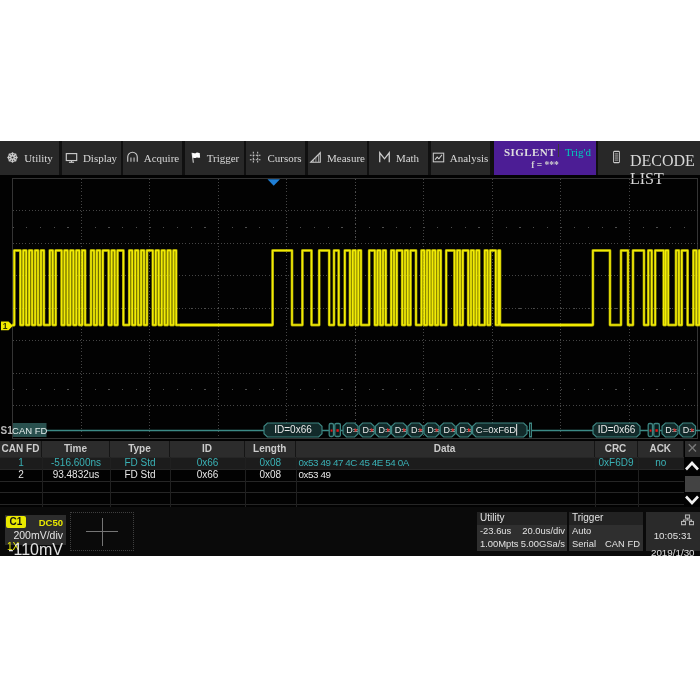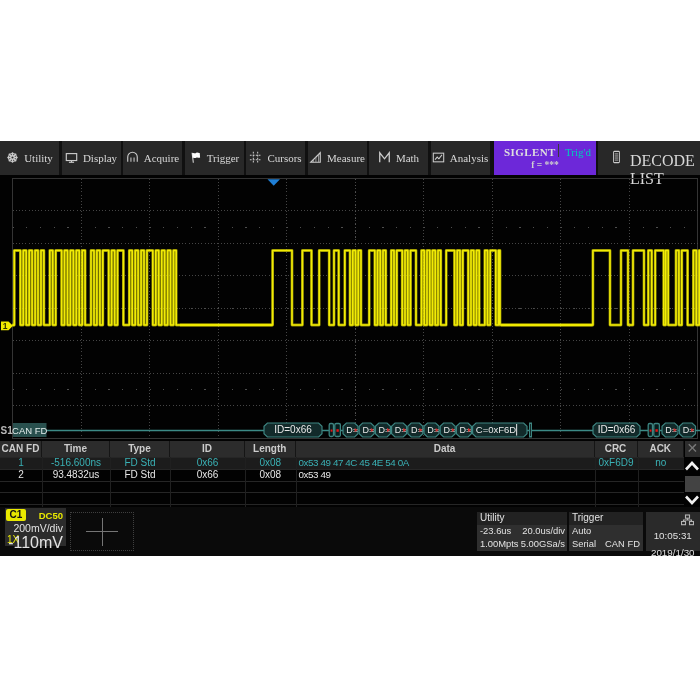--- a/index.html
+++ b/index.html
@@ -1,19 +1,19 @@
 <!DOCTYPE html>
 <html><head><meta charset="utf-8"><style>
 * { margin:0; padding:0; box-sizing:border-box; }
 html,body { width:700px; height:700px; background:#fff; font-family:"Liberation Sans",sans-serif; overflow:hidden; }
 #wrap { position:absolute; top:141px; left:0; width:700px; height:415px; background:#020202; overflow:hidden; }
 .scr { position:absolute; top:0; left:0; }
 #menubar { position:absolute; top:0; left:0; width:700px; height:33.5px; background:#101010;font-family:Liberation Serif, serif; }
 .mbtn { position:absolute; top:0; height:33.5px; background:#282828; display:flex; align-items:center; justify-content:center; gap:5px; color:#d8d8d8; font-size:11px; }
-#siglent { position:absolute; left:494px; top:0; width:102px; height:33.5px; background:#6d28d9; }
+#siglent { position:absolute; left:494px; top:0; width:102px; height:33.5px; background:#4c1d95; }
 #siglent .logo { position:absolute; left:10px; top:5px; font-size:11px; font-weight:bold; color:#dedede; letter-spacing:0.4px; }
 #siglent .fline { position:absolute; left:0; top:19px; width:100%; text-align:center; font-size:9.5px; color:#cfcfcf; font-weight:bold; }
 #trigd { position:absolute; left:71px; top:5px; color:#00cdb9; font-size:11px; }
 #sigsep { position:absolute; left:64px; top:3px; width:1px; height:13px; background:#3a3a3a; }
 #decodebtn { position:absolute; left:598px; top:0; width:102px; height:33.5px; background:#282828; color:#d8d8d8; font-size:16px;padding-left:28px; }
 #dtable { position:absolute; top:300px; left:0; width:700px; height:67px; font-size:11px; }
 .hdr { position:absolute; top:0; height:16px; background:#2c2c2c; color:#cccccc; text-align:center; line-height:16px; border-right:1px solid #151515; font-size:10px; font-weight:bold; }
 .cell { position:absolute; height:11.8px; line-height:11.8px; text-align:center; font-size:10px; }
 .row1 { color:#3ab1b5; }
 .row2 { color:#e6e6e6; }
@@ -228,21 +228,21 @@
 <div style="position:absolute;left:684.5px;top:0;width:15.5px;height:16px;background:#2c2c2c;color:#787878;text-align:center;line-height:15px;font-size:14px">✕</div>
 <svg style="position:absolute;left:684px;top:19px" width="16" height="12" viewBox="0 0 16 12">
         <path d="M2 9.5 L8 3 L14 9.5" fill="none" stroke="#f0f0f0" stroke-width="2.6"></path>
       </svg>
 <div style="position:absolute;left:685px;top:35px;width:15px;height:15.5px;background:#434343"></div>
 <svg style="position:absolute;left:684px;top:53px" width="16" height="12" viewBox="0 0 16 12">
         <path d="M2 2.5 L8 9 L14 2.5" fill="none" stroke="#f0f0f0" stroke-width="2.6"></path>
       </svg>
     </div>
   <div id="botbar">
-      <div class="bb" style="left:5px;top:1px;width:61px;height:38px">
+      <div class="bb" style="left:5px;top:8px;width:61px;height:30px">
         <div style="position:absolute;left:1px;top:1px;width:20px;height:12px;background:#e9e900;color:#111;font-weight:bold;text-align:center;line-height:12px;border-radius:2px">C1</div>
         <div style="position:absolute;right:3px;top:1.5px;color:#e9e900;font-weight:bold;font-size:9.5px">DC50</div>
         <div style="position:absolute;right:3px;top:13.5px;font-size:10.5px">200mV/div</div>
         <div style="position:absolute;left:2px;top:26px;color:#e9e900;font-size:10px">1X</div>
         <div style="position:absolute;right:3px;top:26px;font-size:16px">-110mV</div>
       </div>
 <div style="position:absolute;left:70px;top:5px;width:64px;height:39px;border:1px dotted #3f3f3f">
         <div style="position:absolute;left:15px;top:18px;width:32px;height:1.2px;background:#757575"></div>
         <div style="position:absolute;left:30.5px;top:5px;width:1.2px;height:28px;background:#757575"></div>
       </div>

